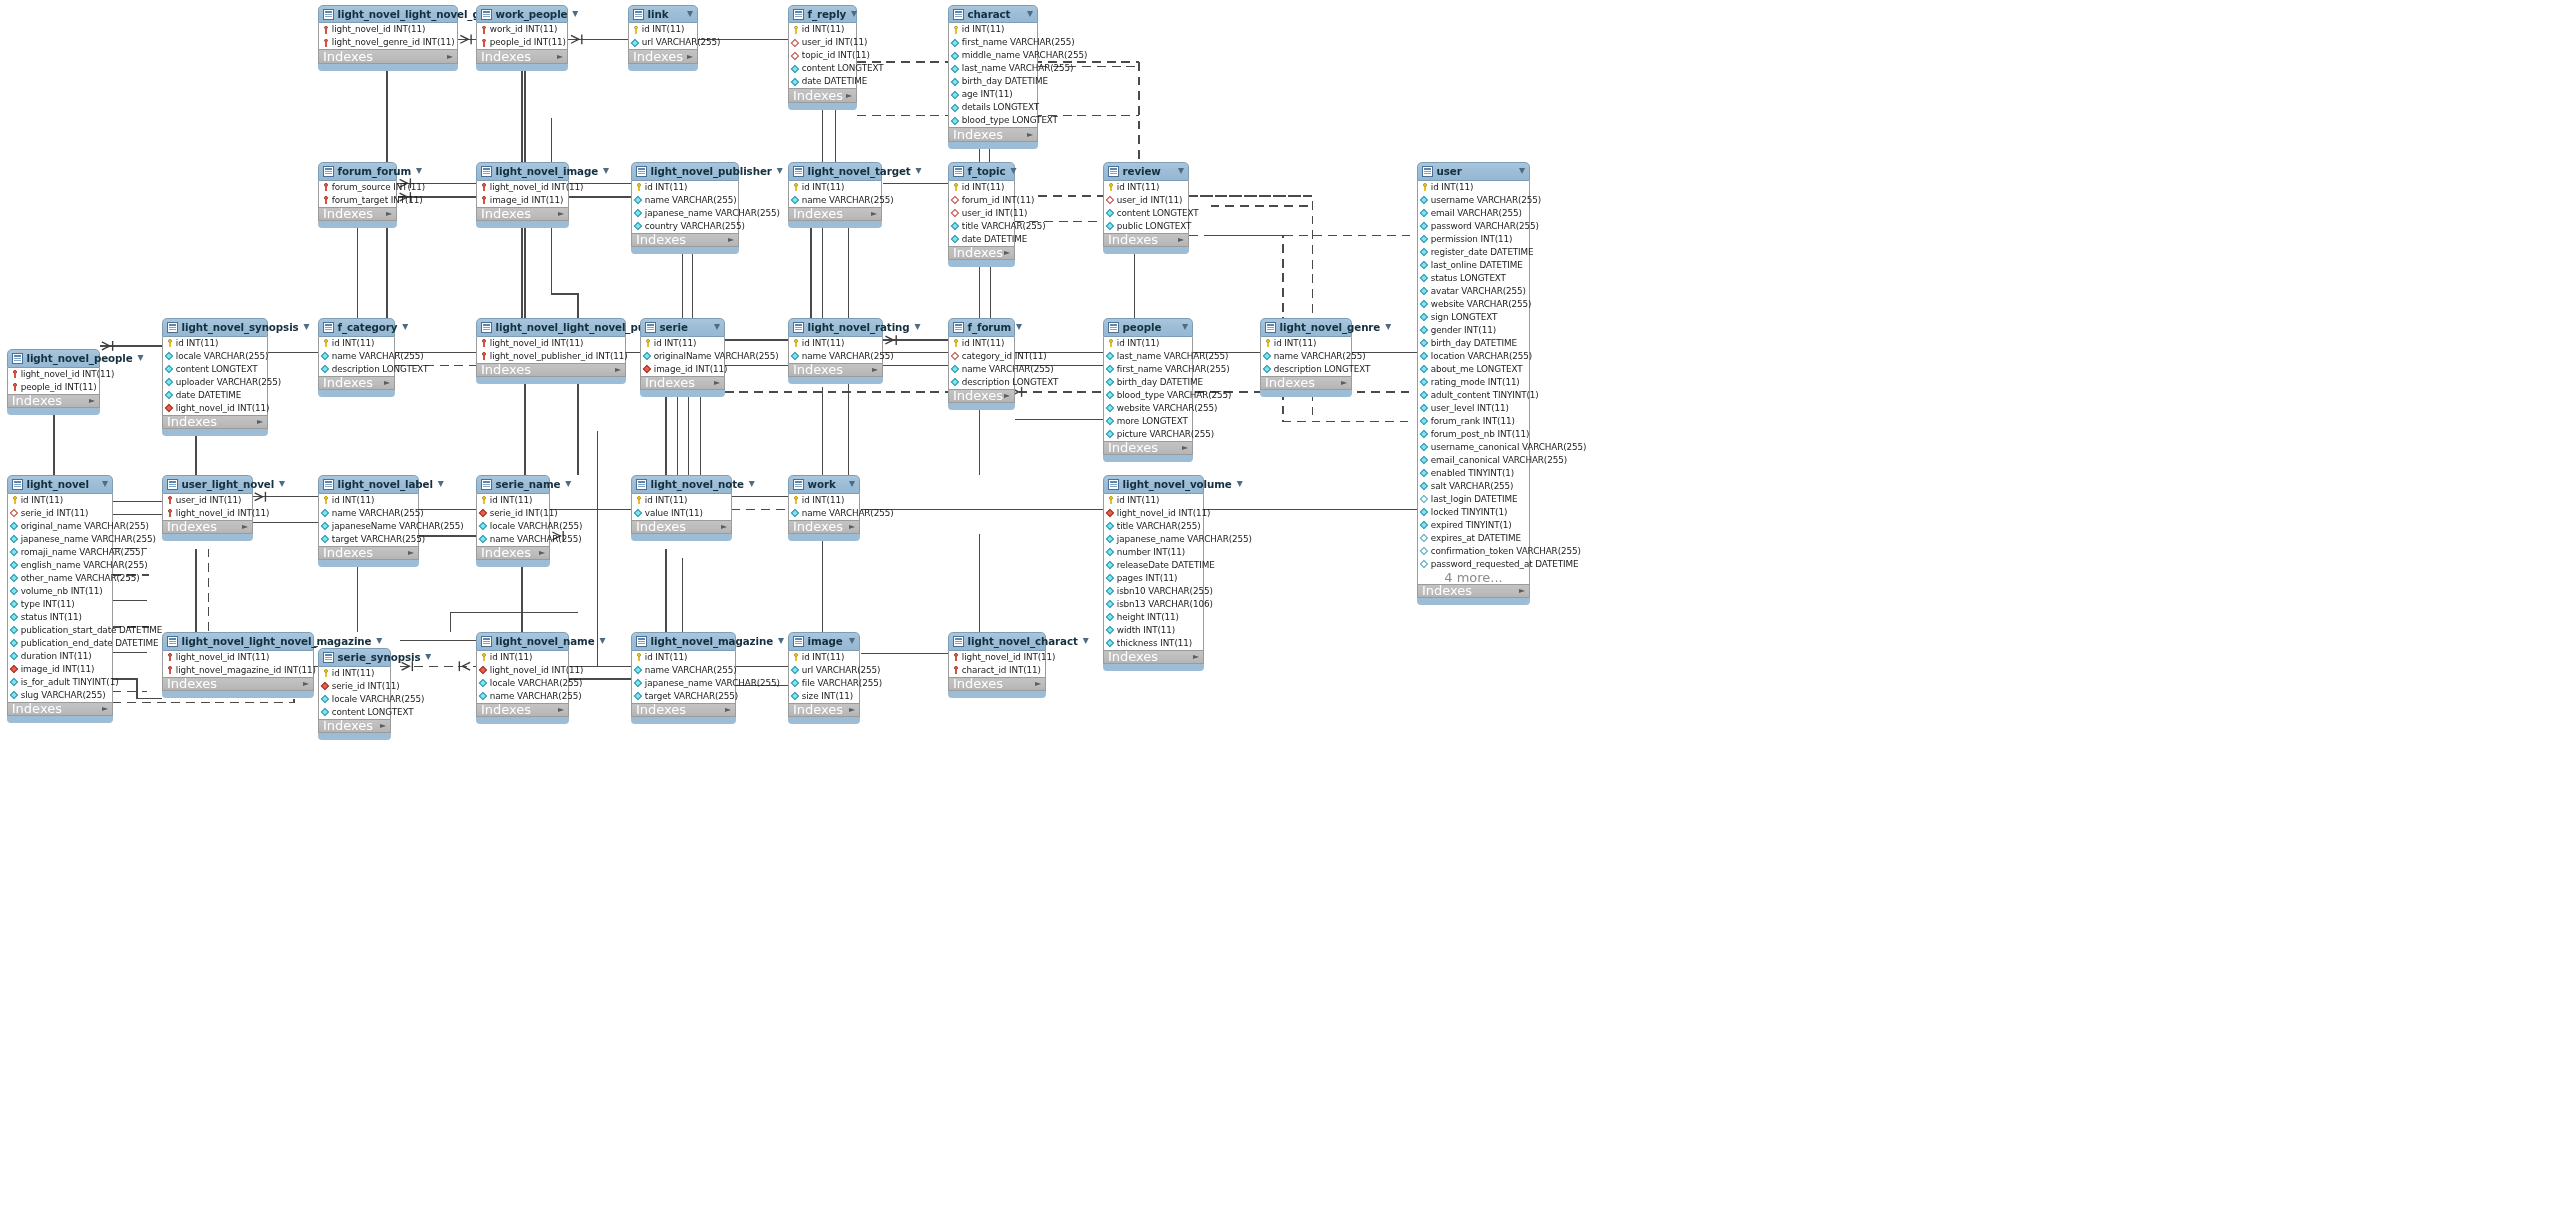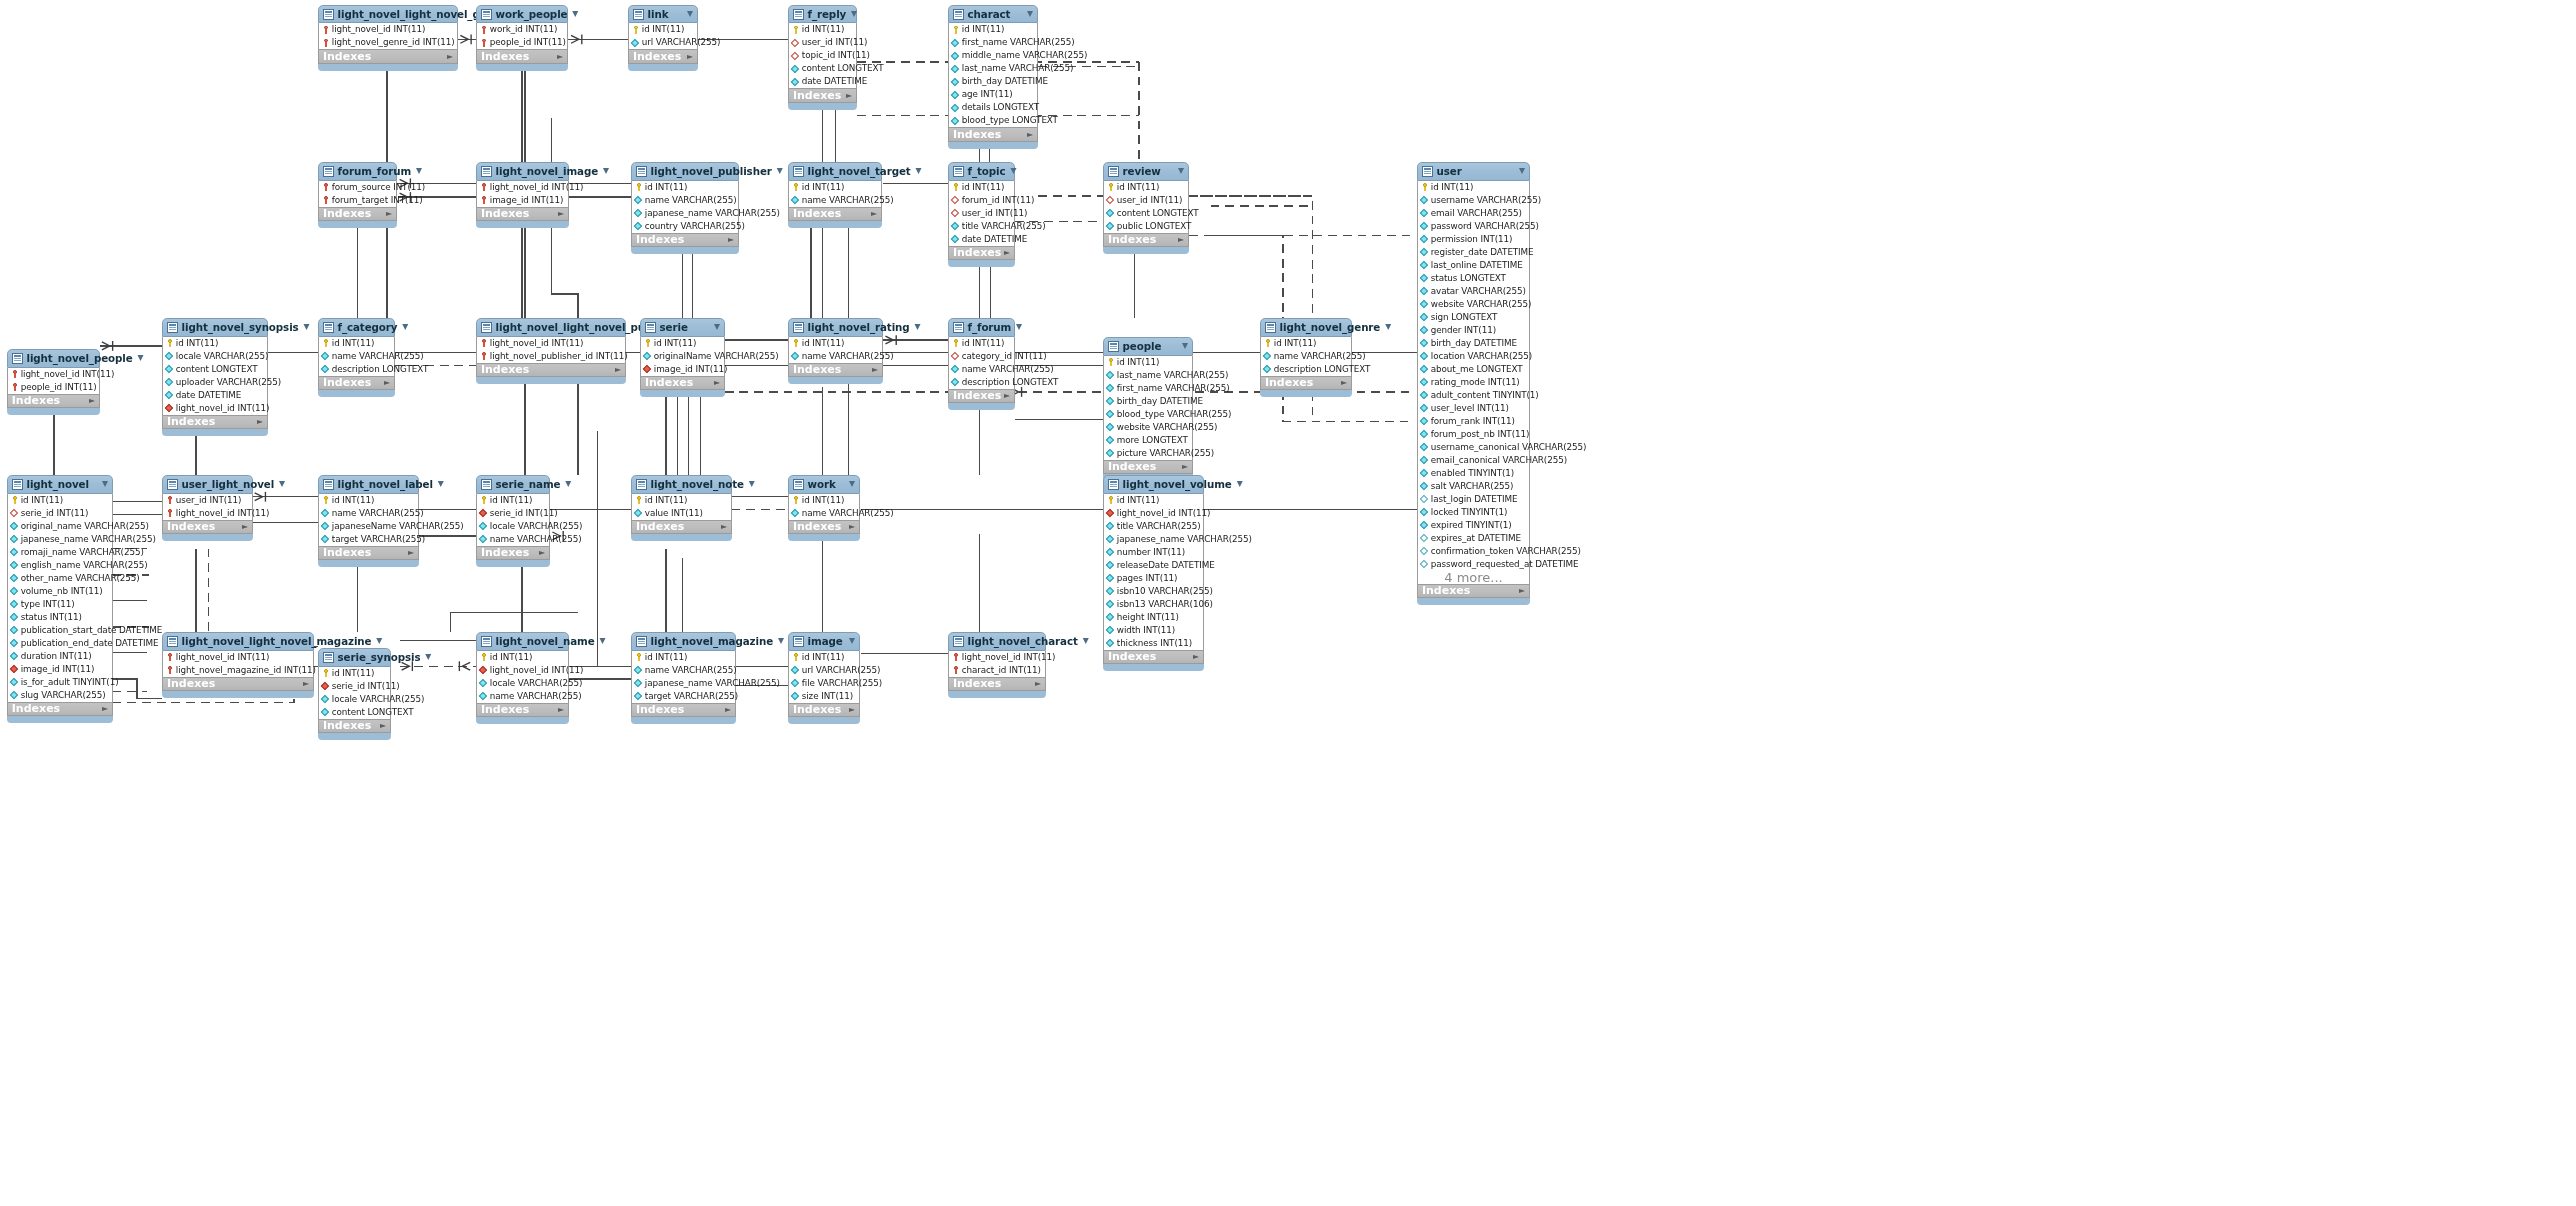--- a/index.html
+++ b/index.html
@@ -44,21 +44,21 @@
   .ic-d::before{content:"";position:absolute;left:1px;top:1.5px;width:5.9px;height:5.9px;
       transform:rotate(45deg);box-sizing:border-box;}
   .ic-cy::before{background:#7fe6f0;border:1px solid #2d93a8;}
   .ic-cyo::before{background:#ffffff;border:1px solid #4aa7bb;}
   .ic-fk::before{background:#ffffff;border:1px solid #c0453a;}
   .ic-fkr::before{background:#e8604c;border:1px solid #a03226;}
 
   .idx{height:13.7px;background:linear-gradient(to bottom,#c3c3c3 0%,#bcbcbc 60%,#b4b4b4 100%);
       border-left:1px solid #9b9b9b;border-right:1px solid #9b9b9b;border-bottom:1px solid #9b9b9b;
       box-sizing:border-box;display:flex;align-items:center;padding:0 3.9px;}
-  .idx .ilab{font-size:11px;font-weight:bold;color:#ffffff;line-height:13.7px;}
+  .idx .ilab{font-size:13px;font-weight:normal;color:#ffffff;line-height:13.7px;}
   .idx .iarrow{margin-left:auto;color:#5d5d5d;font-size:7.8px;line-height:13.7px;}
   .band{height:6.9px;background:#9dbdd6;border-radius:0 0 3.9px 3.9px;}
 </style>
 </head>
 <body>
 
 <div id="canvas">
 
   <svg id="links" viewBox="0 0 2630 1232" width="2576" height="1207">
     <g stroke="#4a4a4a" stroke-width="1.4" fill="none" shape-rendering="crispEdges">
@@ -828,21 +828,21 @@
           <span class="ic ic-d ic-cy"></span>
           <span class="cname">description LONGTEXT</span>
         </div>
       </div>
       <div class="idx">
         <span class="ilab">Indexes</span>
         <span class="iarrow">►</span>
       </div>
       <div class="band"></div>
     </div>
-    <div class="tbl" style="left: 1103px; top: 318px; width: 90px; height: 182px; margin-top: 19px;">
+    <div class="tbl" style="left: 1103px; top: 318px; width: 90px; height: 182px;">
       <div class="hdr">
         <span class="tico"></span>
         <span class="tname">people</span>
         <span class="caret">▼</span>
       </div>
       <div class="cols">
         <div class="col">
           <span class="ic ic-pk"></span>
           <span class="cname">id INT(11)</span>
         </div>

